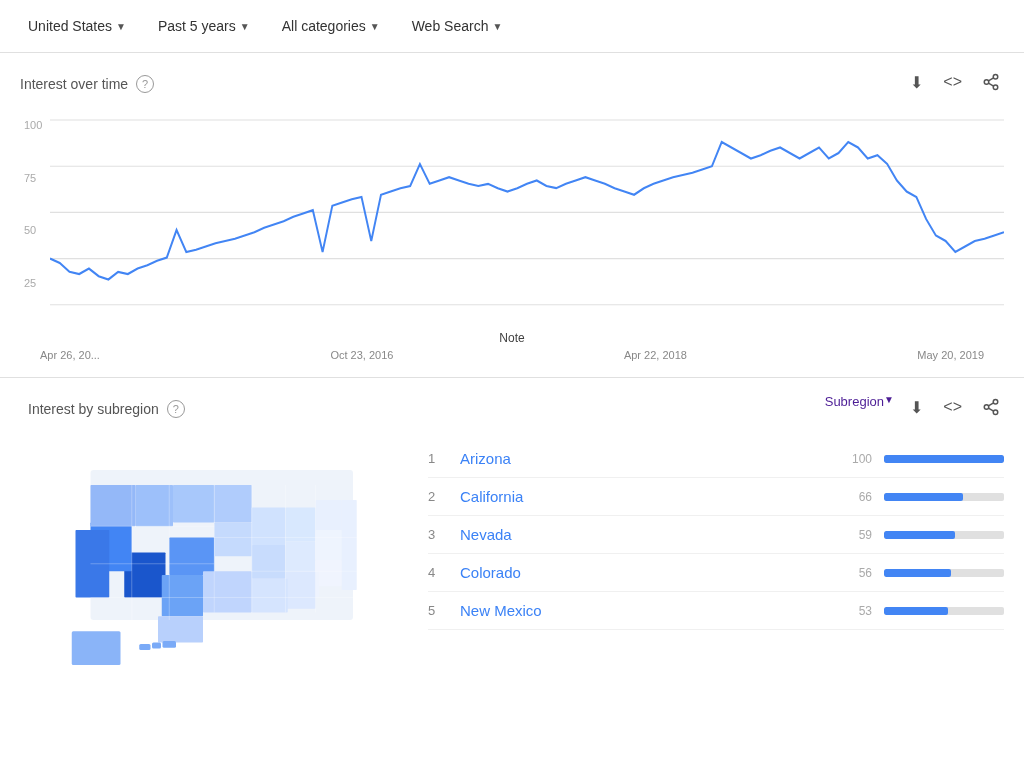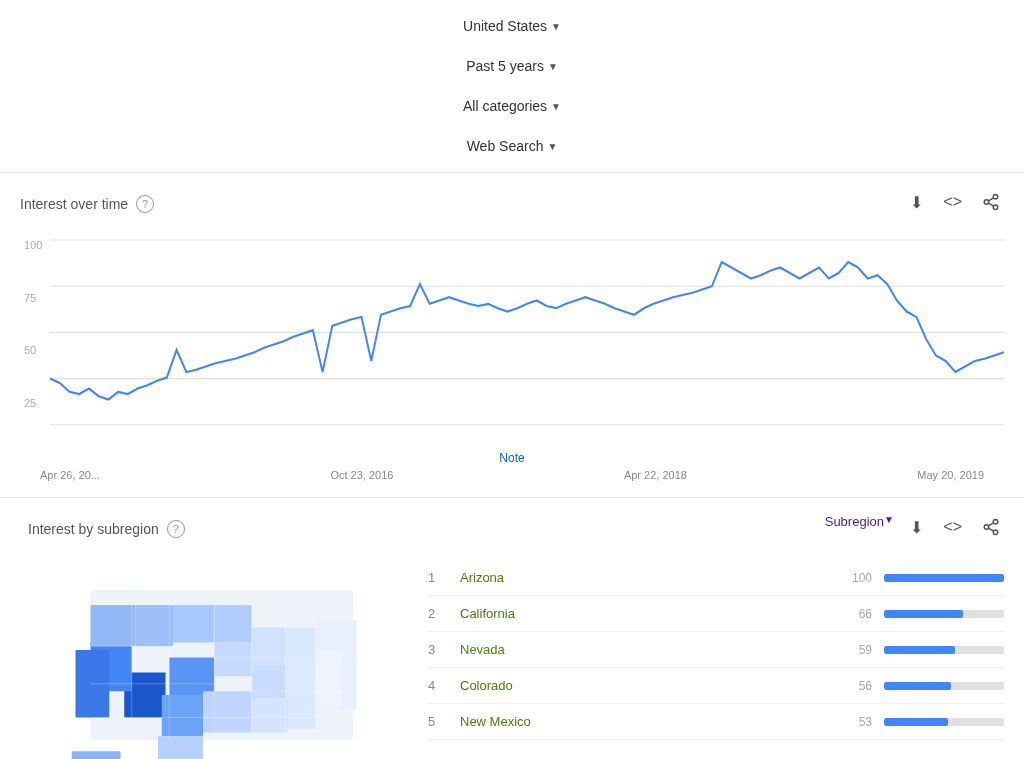--- a/index.html
+++ b/index.html
@@ -4,21 +4,20 @@
   <style>
     * { box-sizing: border-box; margin: 0; padding: 0; }
     body { font-family: 'Arial', sans-serif; background: #fff; color: #333; font-size: 14px; }
 
     .top-bar {
       display: flex;
       align-items: center;
       padding: 10px 16px;
       border-bottom: 1px solid #e0e0e0;
       gap: 8px;
-      flex-direction: column;
     }
 
     .filter-btn {
       display: flex;
       align-items: center;
       gap: 4px;
       padding: 8px 12px;
       border: none;
       background: transparent;
       cursor: pointer;
@@ -91,21 +90,21 @@
       justify-content: space-between;
       padding: 0 20px;
       font-size: 11px;
       color: #888;
       margin-top: 4px;
     }
 
     .note-label {
       text-align: center;
       font-size: 12px;
-      color: #0369a1;
+      color: #404040;
       margin-top: 2px;
     }
 
     
     .subregion-section {
       padding: 16px 20px;
       margin-left: 8px;
     }
 
     .subregion-header {
@@ -140,22 +139,22 @@
 
     .rank-num {
       width: 20px;
       color: #888;
       font-size: 13px;
       flex-shrink: 0;
     }
 
     .rank-name {
       flex: 1;
-      font-size: 13px;
-      color: #4d7c0f;
+      font-size: 15px;
+      color: #3b82f6;
     }
 
     .rank-value {
       width: 30px;
       text-align: right;
       color: #aaa;
       font-size: 12px;
     }
 
     .rank-bar-container {

